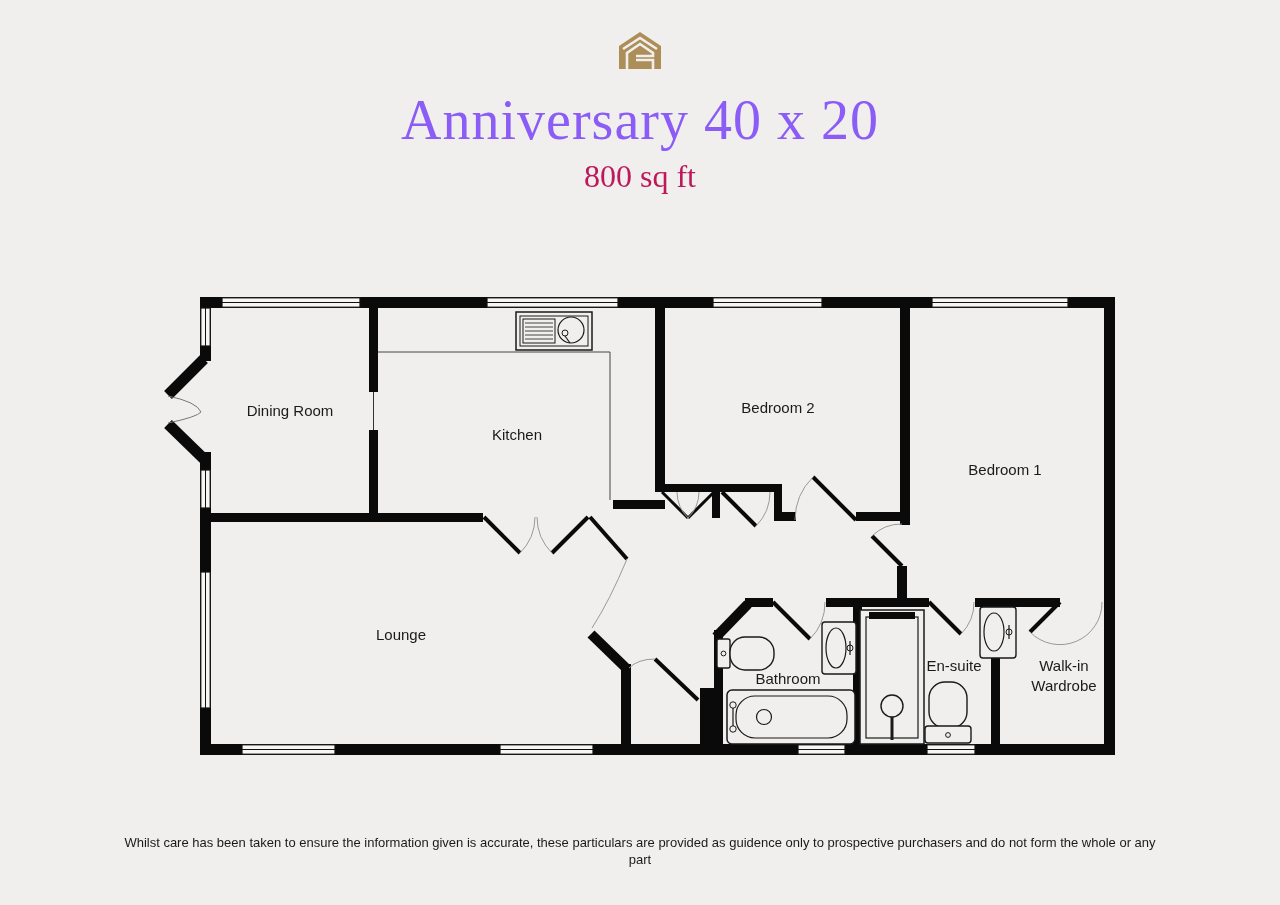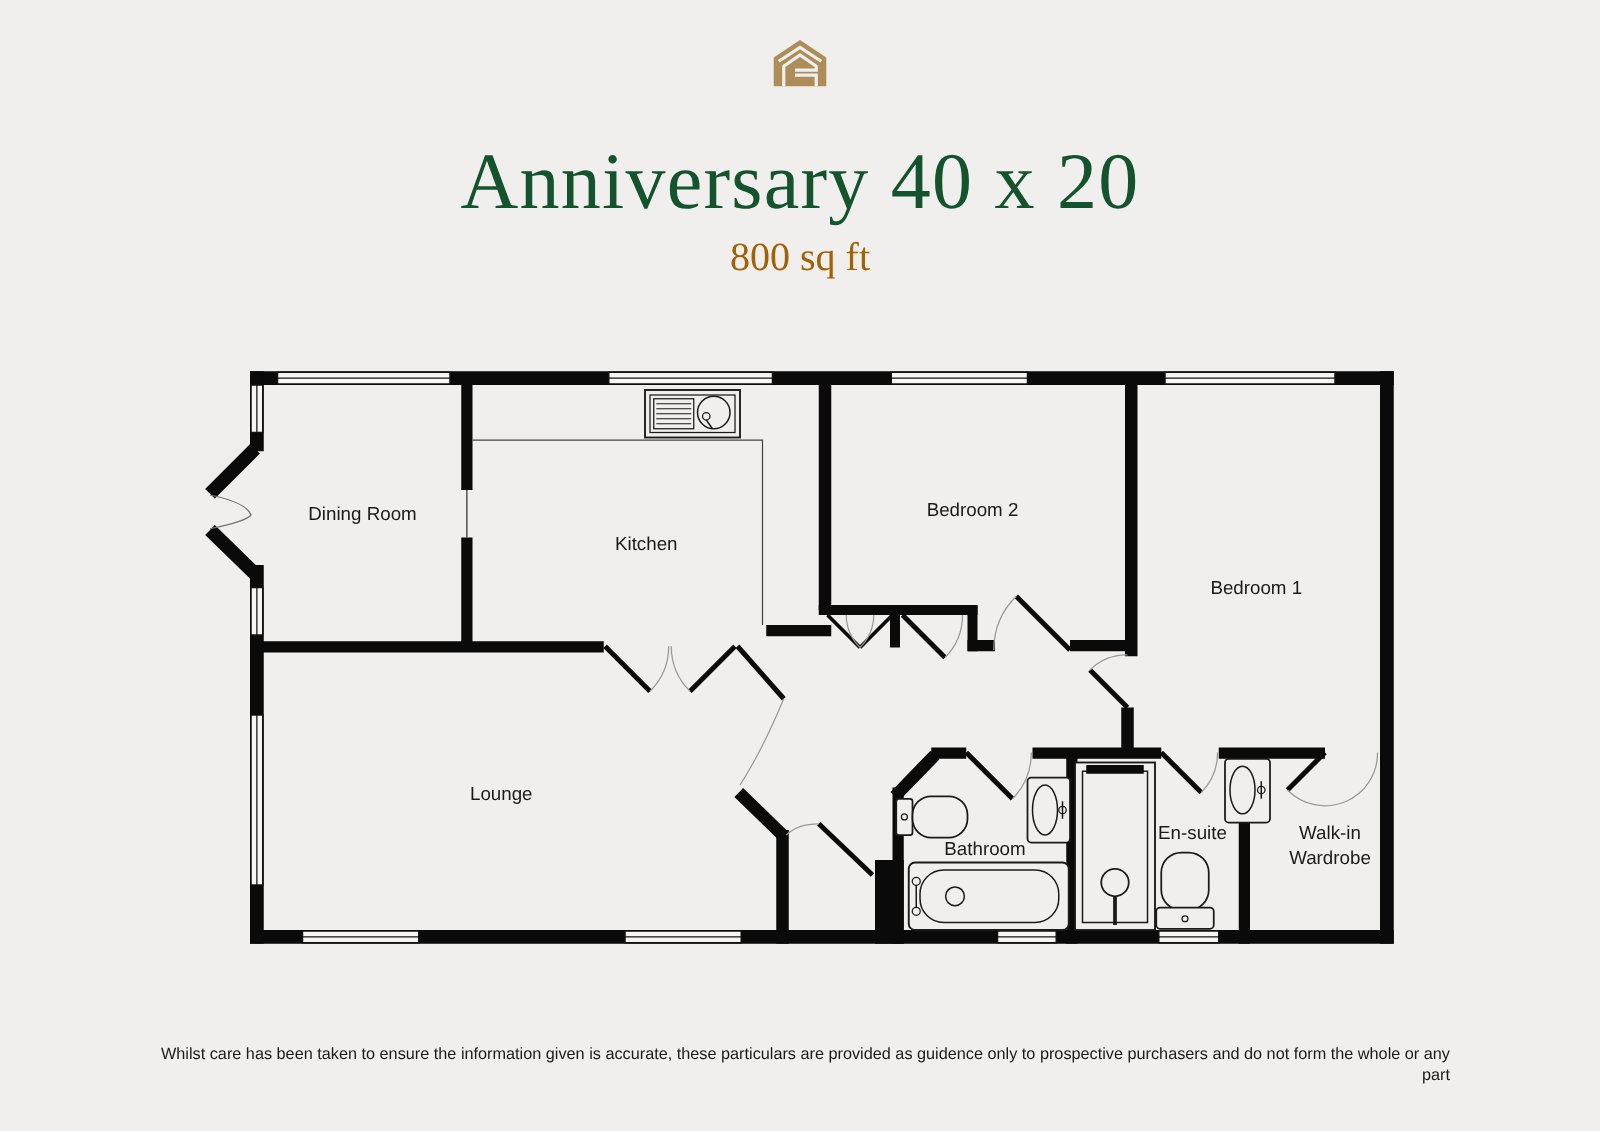--- a/index.html
+++ b/index.html
@@ -1,26 +1,26 @@
 <!DOCTYPE html>
 <html><head>
 <meta charset="utf-8">
 <style>
   html,body{margin:0;padding:0;}
   body{background:#f0efed;font-family:"Liberation Sans",sans-serif;}
   .page{position:relative;width:1280px;height:905px;background:#f0efed;overflow:hidden;}
   .header{position:absolute;top:0;left:0;width:100%;text-align:center;}
   .logo{margin-top:30px;}
-  .title{margin:36px 0 0 0;font-family:"Liberation Serif",serif;font-weight:400;
-         font-size:64px;letter-spacing:1px;color:#14532d;line-height:1.0;}
+  .title{margin:16px 0 0 0;font-family:"Liberation Serif",serif;font-weight:400;
+         font-size:56px;letter-spacing:1px;color:#8b5cf6;line-height:1.0;}
   .subtitle{margin:10px 0 0 0;font-family:"Liberation Serif",serif;font-weight:400;
-            font-size:32px;color:#a16207;}
+            font-size:32px;color:#be185d;}
   .plan-svg{position:absolute;top:0;left:0;}
   .footer{position:absolute;bottom:36px;left:50%;transform:translateX(-50%);
-          width:1040px;text-align:right;font-size:13px;line-height:1.35;color:#1a1a1a;}
+          width:1040px;text-align:center;font-size:13px;line-height:1.35;color:#1a1a1a;}
   svg text.room-label{font-family:"Liberation Sans",sans-serif;font-size:15px;fill:#1a1a1a;}
 </style>
 </head>
 <body>
 
 <div class="page">
 
   <div class="header">
     <svg class="logo" width="46" height="42" viewBox="0 0 46 42">
       <path d="M2 39 L2 16 L23 2 L44 16 L44 39 Z" fill="#ad8d58"></path>

